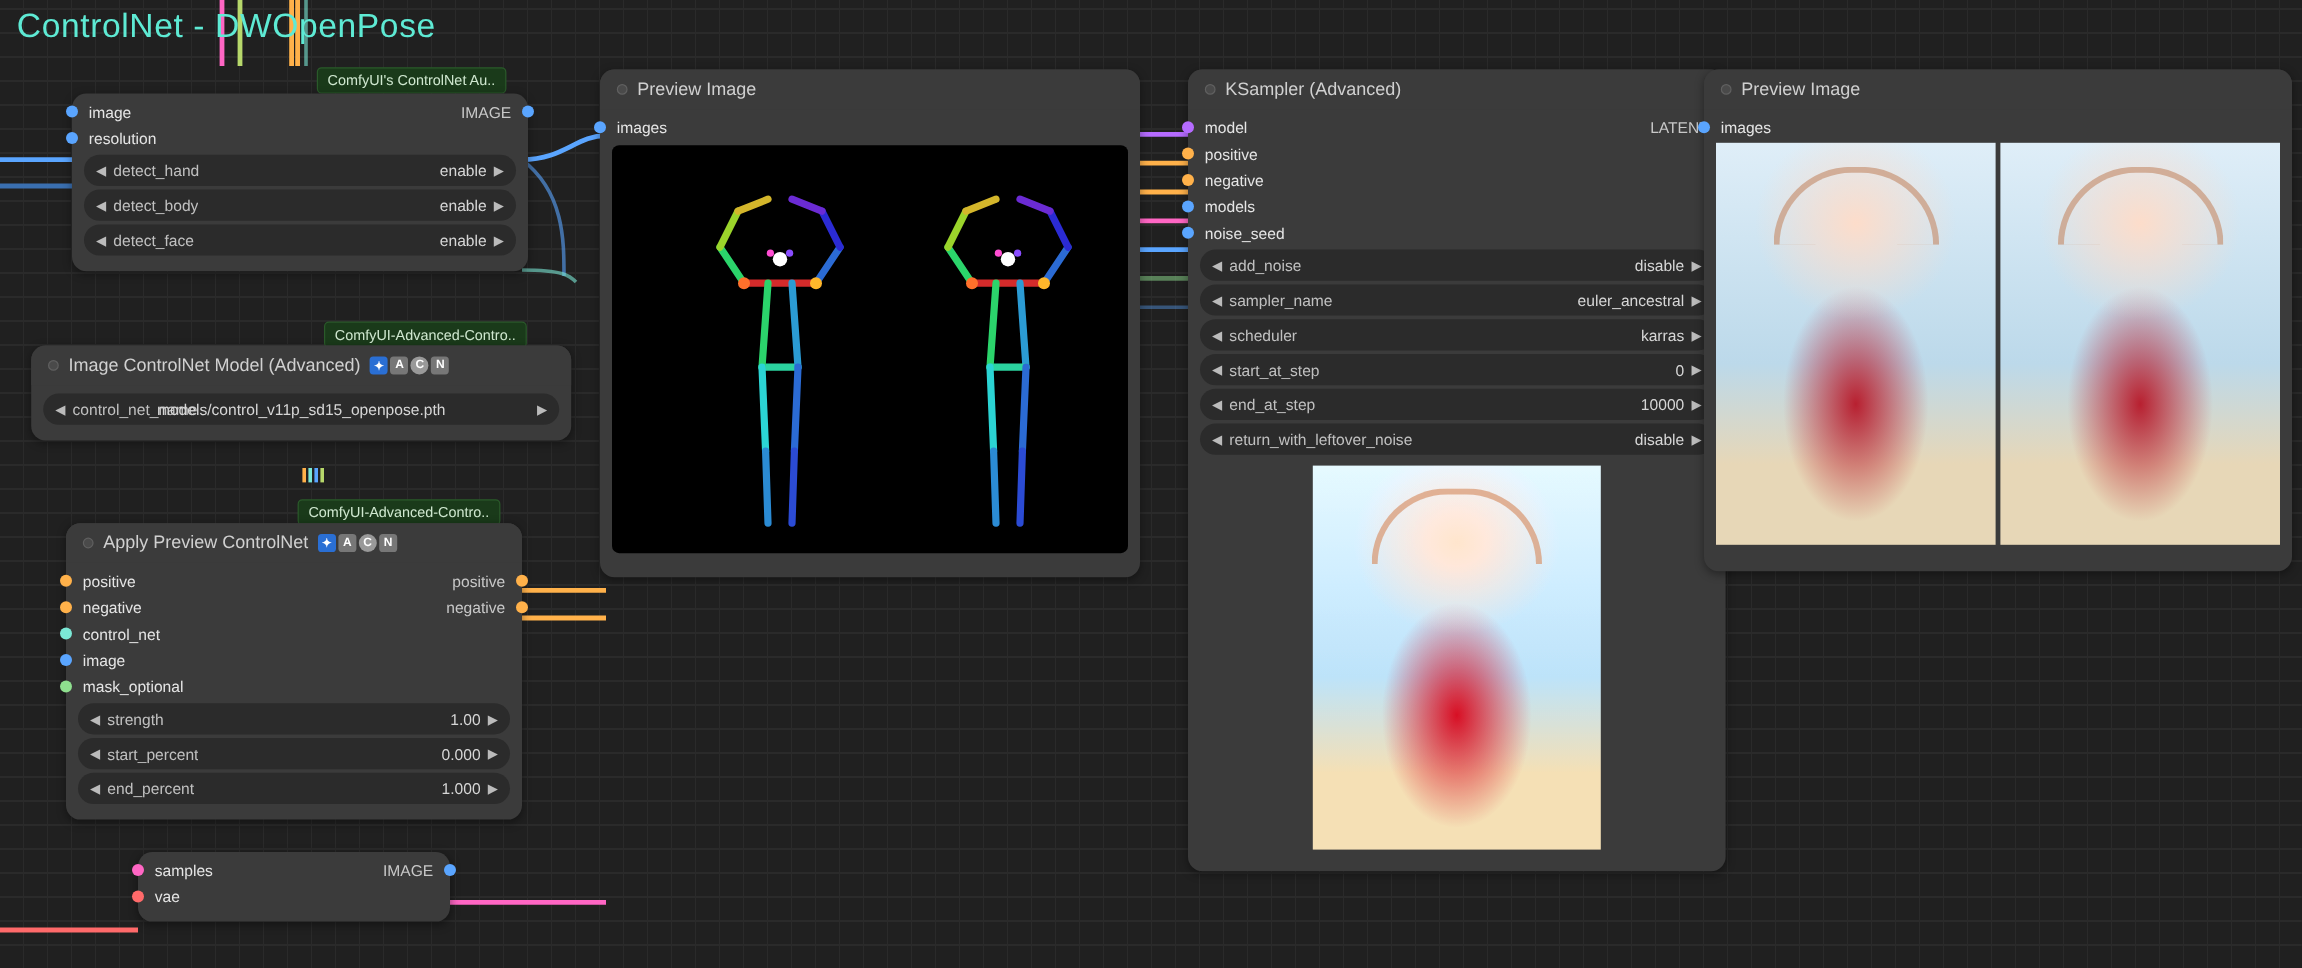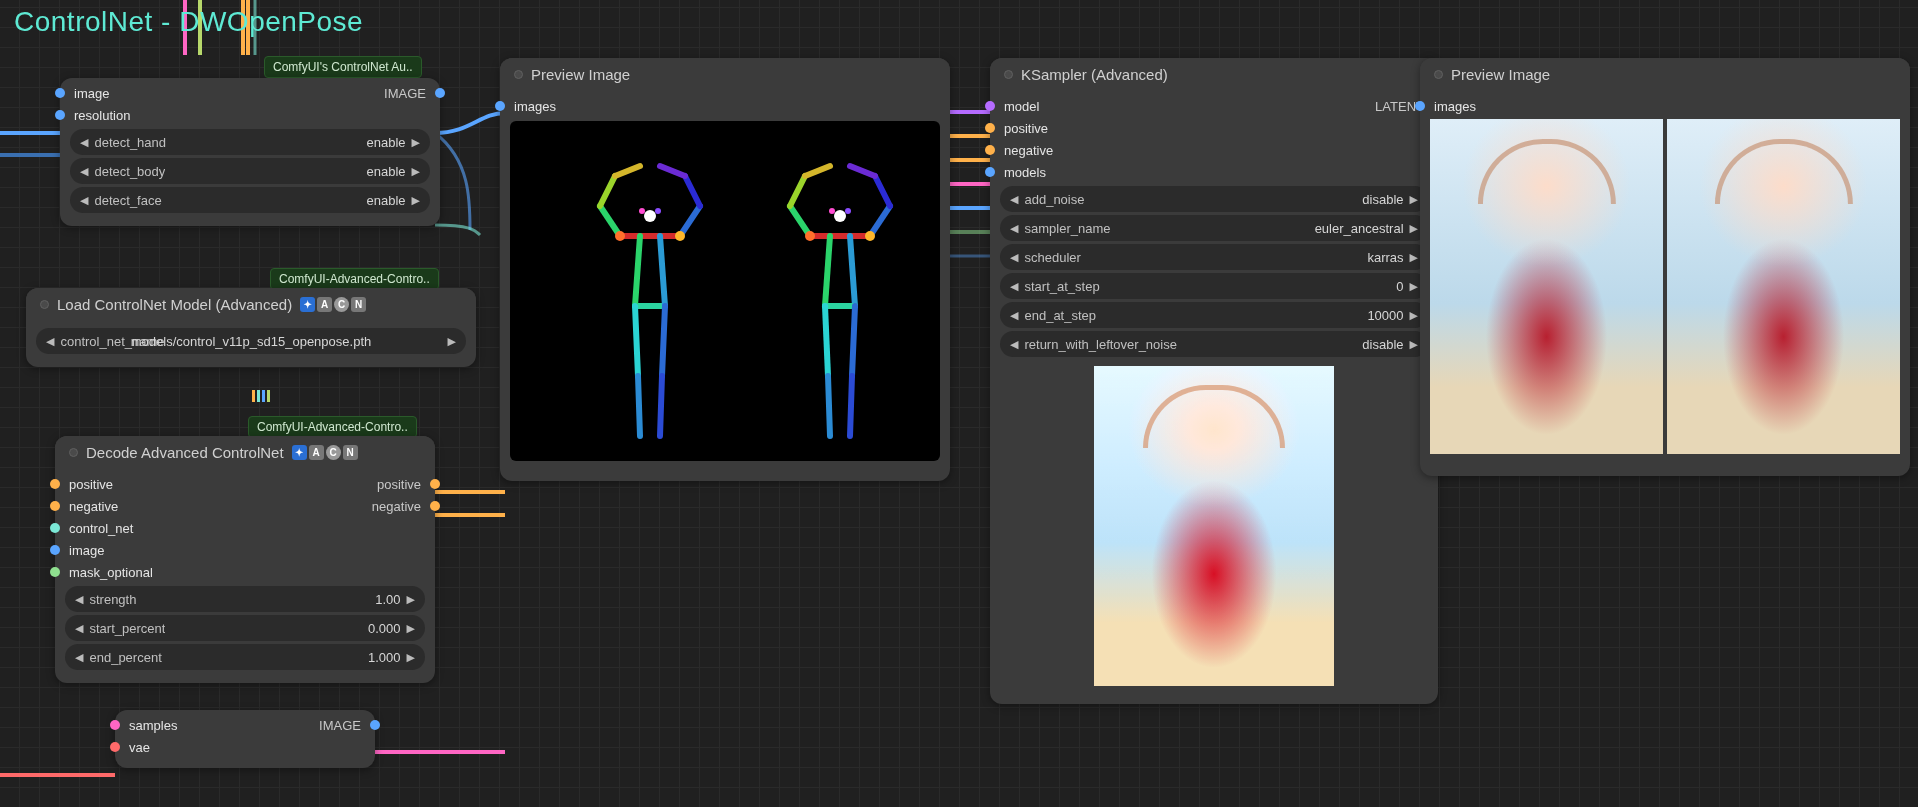--- a/index.html
+++ b/index.html
@@ -217,21 +217,21 @@
       <span class="arr">▶</span>
     </div>
   </div>
 </div>
 
 <div class="tooltip" style="left:270px; top:268px;">ComfyUI-Advanced-Contro..</div>
 
 <div class="node" style="left:26px; top:288px; width:450px;">
   <div class="node-head">
     <span class="tdot"></span>
-    <span>Load ControlNet Model (Advanced)</span>
+    <span>Image ControlNet Model (Advanced)</span>
     <span class="badge">
       <span class="b b1">✦</span>
         <span class="b b2">A</span>
         <span class="b b3">C</span>
         <span class="b b4">N</span>
     </span>
   </div>
   <div class="node-body">
     <div class="widget">
       <span class="arr">◀</span>
@@ -240,21 +240,21 @@
       <span class="arr" style="margin-left:auto">▶</span>
     </div>
   </div>
 </div>
 
 <div class="tooltip" style="left:248px; top:416px;">ComfyUI-Advanced-Contro..</div>
 
 <div class="node" style="left:55px; top:436px; width:380px;">
   <div class="node-head">
     <span class="tdot"></span>
-    <span>Decode Advanced ControlNet</span>
+    <span>Apply Preview ControlNet</span>
     <span class="badge">
       <span class="b b1">✦</span>
         <span class="b b2">A</span>
         <span class="b b3">C</span>
         <span class="b b4">N</span>
     </span>
   </div>
   <div class="node-body">
     <div class="port-row">
       <span class="pin left" style="background:#ffb14a"></span>
@@ -403,20 +403,24 @@
         <span class="port-label-left">positive</span>
       </div>
     <div class="port-row">
         <span class="pin left" style="background:#ffb14a"></span>
         <span class="port-label-left">negative</span>
       </div>
     <div class="port-row">
         <span class="pin left" style="background:#5aa5ff"></span>
         <span class="port-label-left">models</span>
       </div>
+    <div class="port-row">
+        <span class="pin left" style="background:#5aa5ff"></span>
+        <span class="port-label-left">noise_seed</span>
+      </div>
 
     <div class="widget">
         <span class="arr">◀</span>
         <span class="wname">add_noise</span>
         <span class="wval">disable</span>
         <span class="arr">▶</span>
       </div>
     <div class="widget">
         <span class="arr">◀</span>
         <span class="wname">sampler_name</span>

